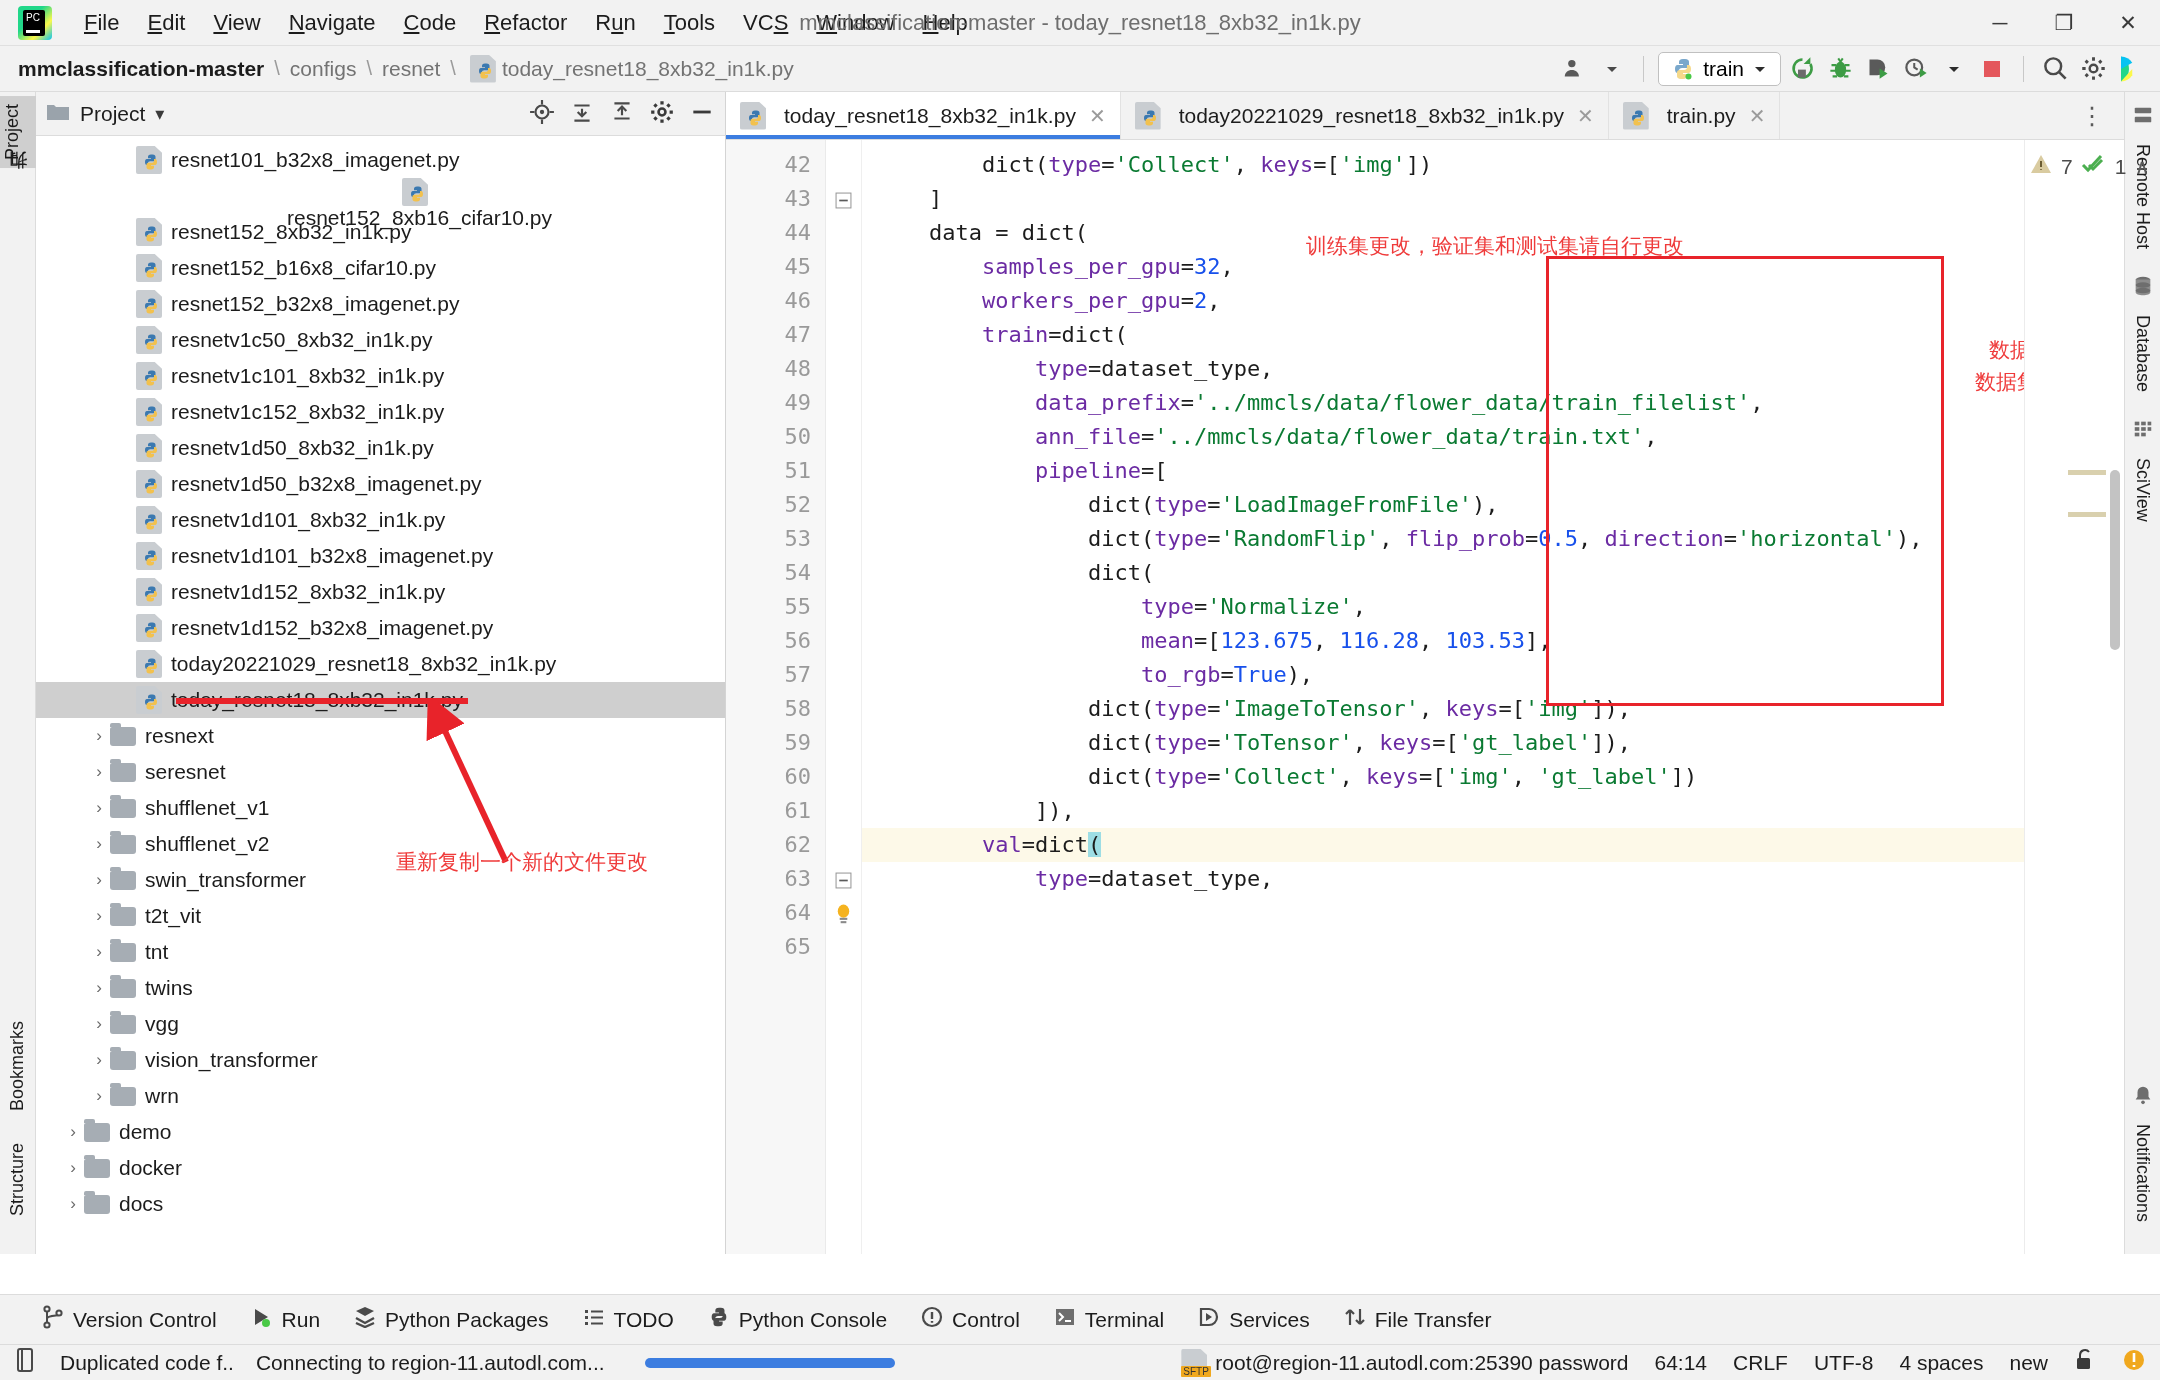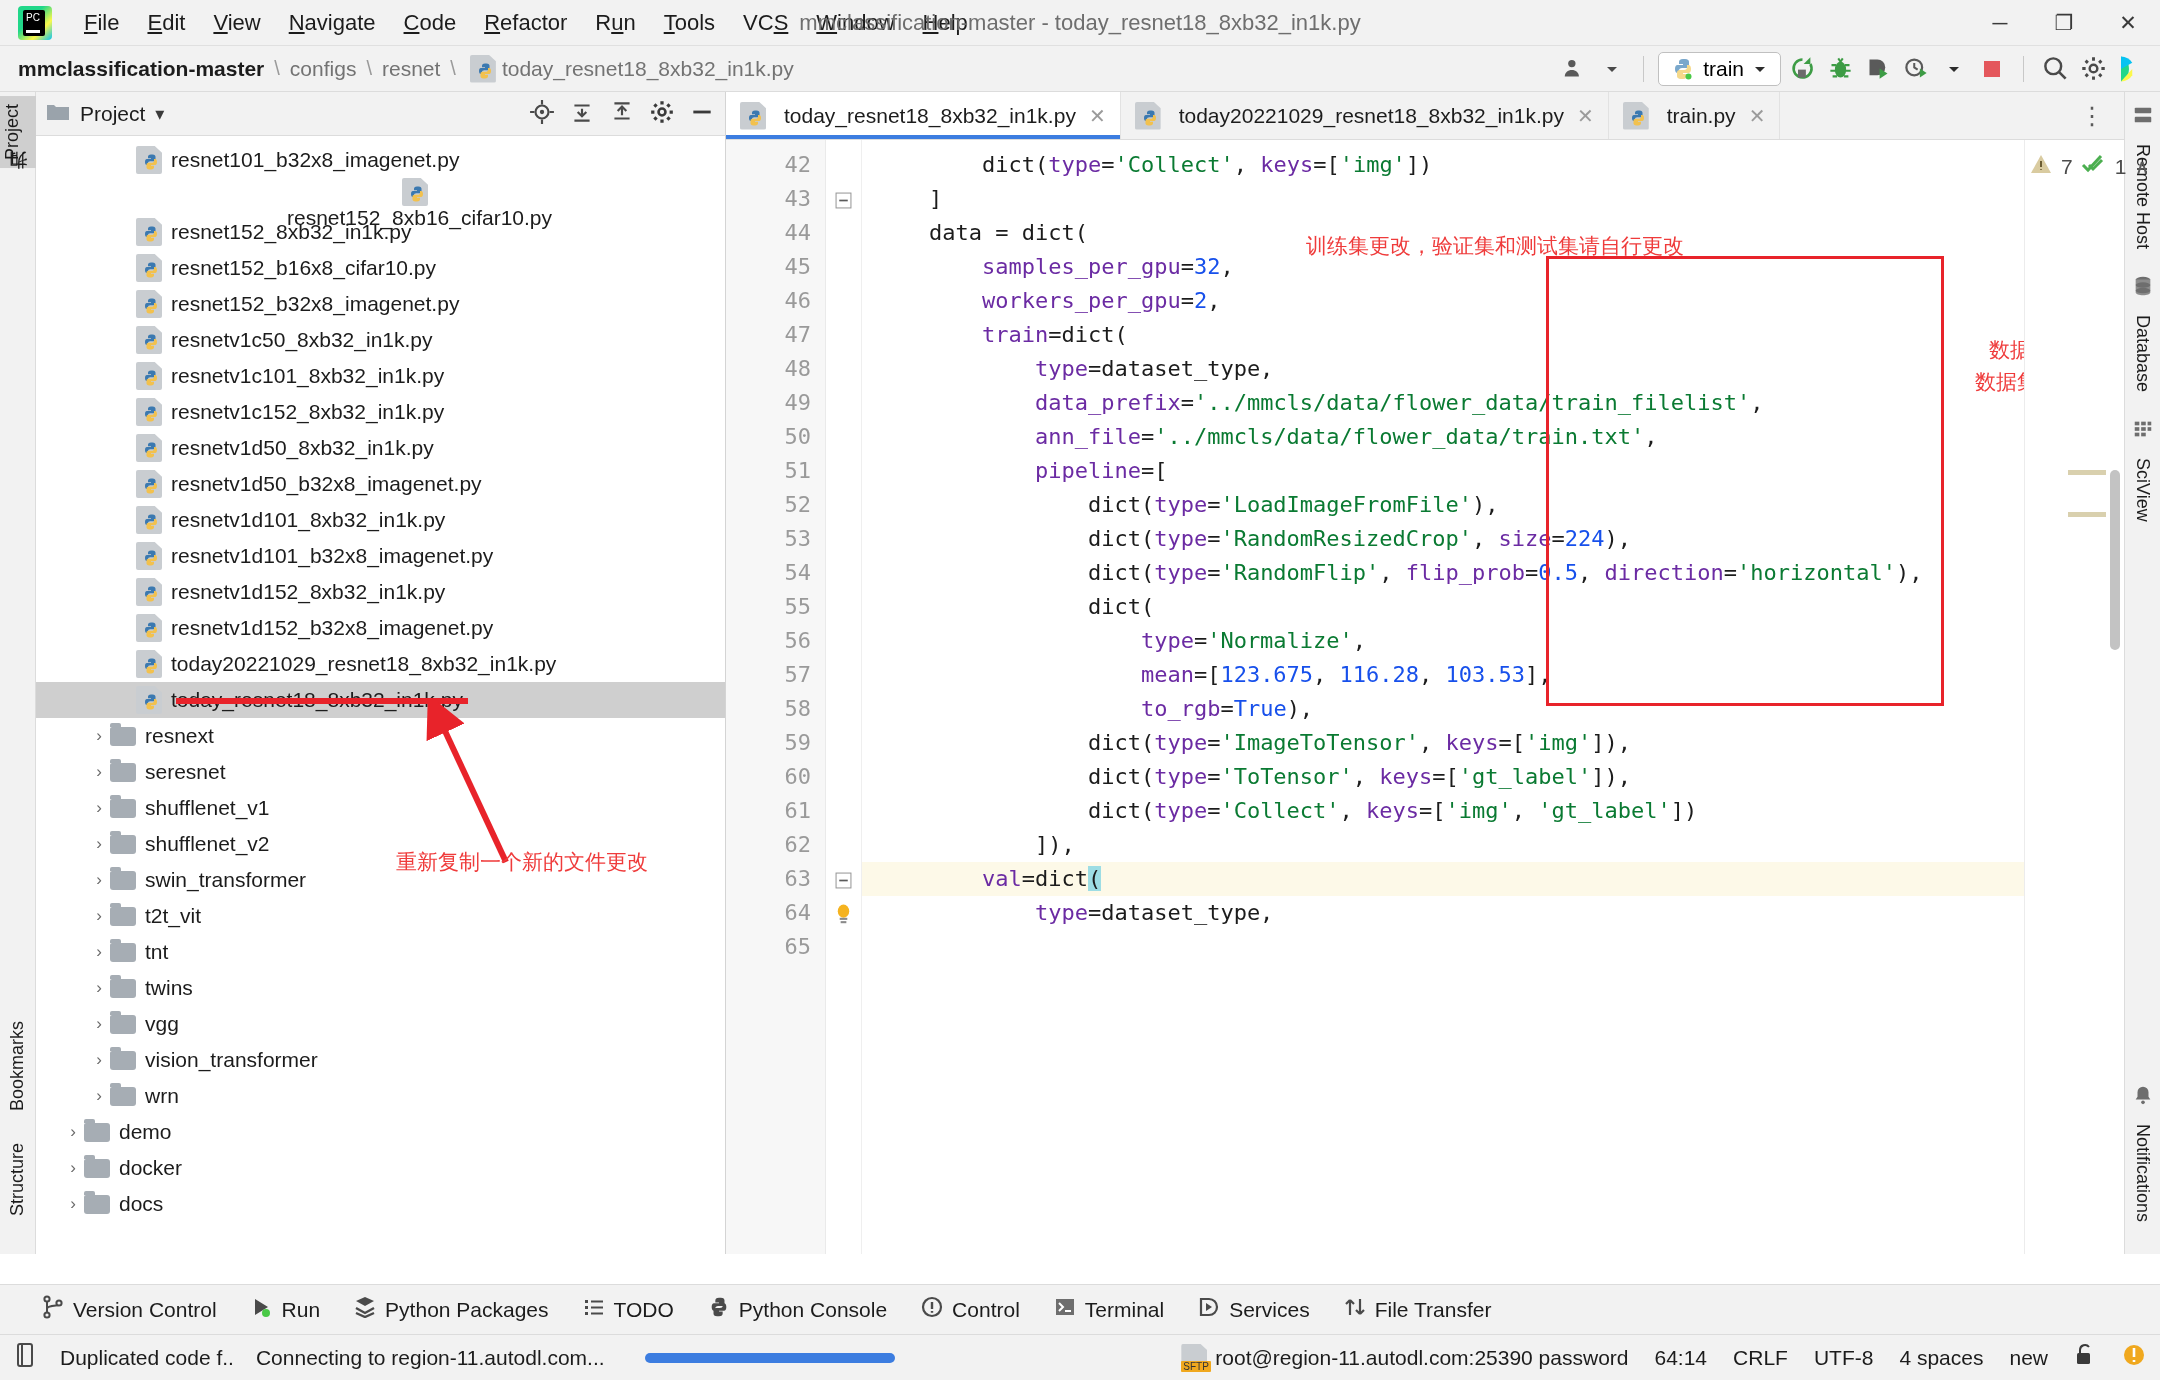--- a/index.html
+++ b/index.html
@@ -109,21 +109,21 @@
   .insp-head{ display:flex; align-items:center; gap:8px; padding:12px 8px 0 4px;
     font-size:21px; color:#4b4b4b; }
   .scrollmark{ position:absolute; right:18px; width:38px; height:5px; background:#d9d0ae; }
   .vscroll{ position:absolute; right:4px; width:10px; background:#c3c3c3; border-radius:5px; }
 
   
   .toolwin{ height:50px; background:#f2f2f2; border-top:1px solid #dcdcdc;
     display:flex; align-items:center; padding-left:42px; gap:34px; font-size:21px;
     color:#1c1c1c; }
   .twitem{ display:flex; align-items:center; gap:9px; }
-  .statusbar{ height:46px; background:#f2f2f2; border-top:1px solid #dcdcdc;
+  .statusbar{ height:36px; background:#f2f2f2; border-top:1px solid #dcdcdc;
     display:flex; align-items:center; padding:0 14px; gap:0; font-size:21px; color:#1c1c1c; }
   .sb-left{ display:flex; align-items:center; gap:22px; }
   .sb-right{ margin-left:auto; display:flex; align-items:center; gap:26px; }
   .progress{ width:250px; height:10px; background:#3c7de0; border-radius:5px; margin-left:18px; }
   .sftp{ width:26px; height:28px; position:relative; flex:none; }
   .sftp .pg{ position:absolute; inset:0; background:#c9cdd1; border-radius:2px;
     clip-path:polygon(0 0,72% 0,100% 24%,100% 100%,0 100%); }
   .sftp .tag{ position:absolute; left:0; bottom:0; background:#f0a81e; color:#333;
     font-size:10px; padding:0 2px; border-radius:1px; font-family:"Liberation Sans",sans-serif;}
   .bottomwrap{ position:absolute; left:0; right:0; bottom:0; }
@@ -685,21 +685,20 @@
           <div class="cline"><span style="white-space:pre">    </span><span class="pln">]</span></div>
           <div class="cline"><span style="white-space:pre">    </span><span class="pln">data = dict(</span></div>
           <div class="cline"><span style="white-space:pre">        </span><span class="kw">samples_per_gpu</span><span class="pln">=</span><span class="num">32</span><span class="pln">,</span></div>
           <div class="cline"><span style="white-space:pre">        </span><span class="kw">workers_per_gpu</span><span class="pln">=</span><span class="num">2</span><span class="pln">,</span></div>
           <div class="cline"><span style="white-space:pre">        </span><span class="kw">train</span><span class="pln">=dict(</span></div>
           <div class="cline"><span style="white-space:pre">            </span><span class="kw">type</span><span class="pln">=dataset_type,</span></div>
           <div class="cline"><span style="white-space:pre">            </span><span class="kw">data_prefix</span><span class="pln">=</span><span class="str">'../mmcls/data/flower_data/train_filelist'</span><span class="pln">,</span></div>
           <div class="cline"><span style="white-space:pre">            </span><span class="kw">ann_file</span><span class="pln">=</span><span class="str">'../mmcls/data/flower_data/train.txt'</span><span class="pln">,</span></div>
           <div class="cline"><span style="white-space:pre">            </span><span class="kw">pipeline</span><span class="pln">=[</span></div>
           <div class="cline"><span style="white-space:pre">                </span><span class="pln">dict(</span><span class="kw">type</span><span class="pln">=</span><span class="str">'LoadImageFromFile'</span><span class="pln">),</span></div>
-          <div class="cline"><span style="white-space:pre">                </span><span class="pln">dict(</span><span class="kw">type</span><span class="pln">=</span><span class="str">'RandomResizedCrop'</span><span class="pln">, </span><span class="kw">size</span><span class="pln">=</span><span class="num">224</span><span class="pln">),</span></div>
           <div class="cline"><span style="white-space:pre">                </span><span class="pln">dict(</span><span class="kw">type</span><span class="pln">=</span><span class="str">'RandomFlip'</span><span class="pln">, </span><span class="kw">flip_prob</span><span class="pln">=</span><span class="num">0.5</span><span class="pln">, </span><span class="kw">direction</span><span class="pln">=</span><span class="str">'horizontal'</span><span class="pln">),</span></div>
           <div class="cline"><span style="white-space:pre">                </span><span class="pln">dict(</span></div>
           <div class="cline"><span style="white-space:pre">                    </span><span class="kw">type</span><span class="pln">=</span><span class="str">'Normalize'</span><span class="pln">,</span></div>
           <div class="cline"><span style="white-space:pre">                    </span><span class="kw">mean</span><span class="pln">=[</span><span class="num">123.675</span><span class="pln">, </span><span class="num">116.28</span><span class="pln">, </span><span class="num">103.53</span><span class="pln">],</span></div>
           <div class="cline"><span style="white-space:pre">                    </span><span class="kw">to_rgb</span><span class="pln">=</span><span class="num">True</span><span class="pln">),</span></div>
           <div class="cline"><span style="white-space:pre">                </span><span class="pln">dict(</span><span class="kw">type</span><span class="pln">=</span><span class="str">'ImageToTensor'</span><span class="pln">, </span><span class="kw">keys</span><span class="pln">=[</span><span class="str">'img'</span><span class="pln">]),</span></div>
           <div class="cline"><span style="white-space:pre">                </span><span class="pln">dict(</span><span class="kw">type</span><span class="pln">=</span><span class="str">'ToTensor'</span><span class="pln">, </span><span class="kw">keys</span><span class="pln">=[</span><span class="str">'gt_label'</span><span class="pln">]),</span></div>
           <div class="cline"><span style="white-space:pre">                </span><span class="pln">dict(</span><span class="kw">type</span><span class="pln">=</span><span class="str">'Collect'</span><span class="pln">, </span><span class="kw">keys</span><span class="pln">=[</span><span class="str">'img'</span><span class="pln">, </span><span class="str">'gt_label'</span><span class="pln">])</span></div>
           <div class="cline"><span style="white-space:pre">            </span><span class="pln">]),</span></div>
           <div class="cline hl"><span style="white-space:pre">        </span><span class="kw">val</span><span class="pln">=dict</span><span class="cursorbox">(</span></div>

